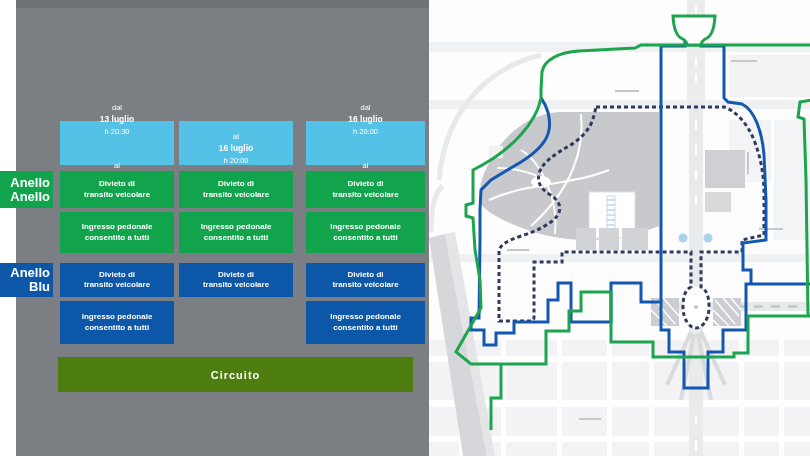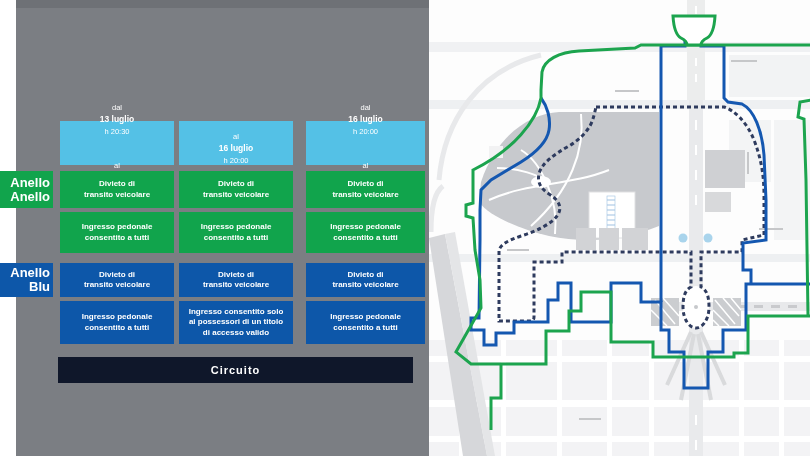--- a/index.html
+++ b/index.html
@@ -27,21 +27,21 @@
   .date-line{display:block;}
   .date-line b{font-size:8.5px;}
   .sec-label{
     position:absolute;left:-58px;width:95px;display:flex;flex-direction:column;
     align-items:flex-end;justify-content:center;padding-right:3px;box-sizing:border-box;
     color:#fff;font-weight:bold;font-size:13px;line-height:1.05;text-align:right;
   }
   .lab-g{top:171px;height:37px;background:#11a44c;}
   .lab-b{top:263px;height:34px;background:#0d57a9;}
   .footer-bar{
-    position:absolute;left:42px;top:357px;width:355px;height:26px;background:#0f172a;
+    position:absolute;left:42px;top:357px;width:355px;height:35px;background:#4d7c0f;
     display:flex;align-items:center;justify-content:center;color:#fff;font-weight:bold;
     font-size:11px;letter-spacing:1px;
   }
   
   .map{position:absolute;left:429px;top:0;width:381px;height:456px;background:#fdfdfd;}
   .map svg{display:block;}
 </style>
 </head>
 <body>
 
@@ -108,23 +108,20 @@
     <span>Blu</span>
   </div>
   <div class="cell row-b1 c1">Divieto di
 transito veicolare</div>
   <div class="cell row-b1 c2">Divieto di
 transito veicolare</div>
   <div class="cell row-b1 c3">Divieto di
 transito veicolare</div>
   <div class="cell row-b2 c1">Ingresso pedonale
 consentito a tutti</div>
-  <div class="cell row-b2 c2">Ingresso consentito solo
-ai possessori di un titolo
-di accesso valido</div>
   <div class="cell row-b2 c3">Ingresso pedonale
 consentito a tutti</div>
 
   <div class="footer-bar">Circuito</div>
 </div>
 
 <div class="map">
 <svg width="381" height="456" viewBox="0 0 381 456">
 
   <rect x="0" y="0" width="381" height="456" fill="#fdfdfd"></rect>

